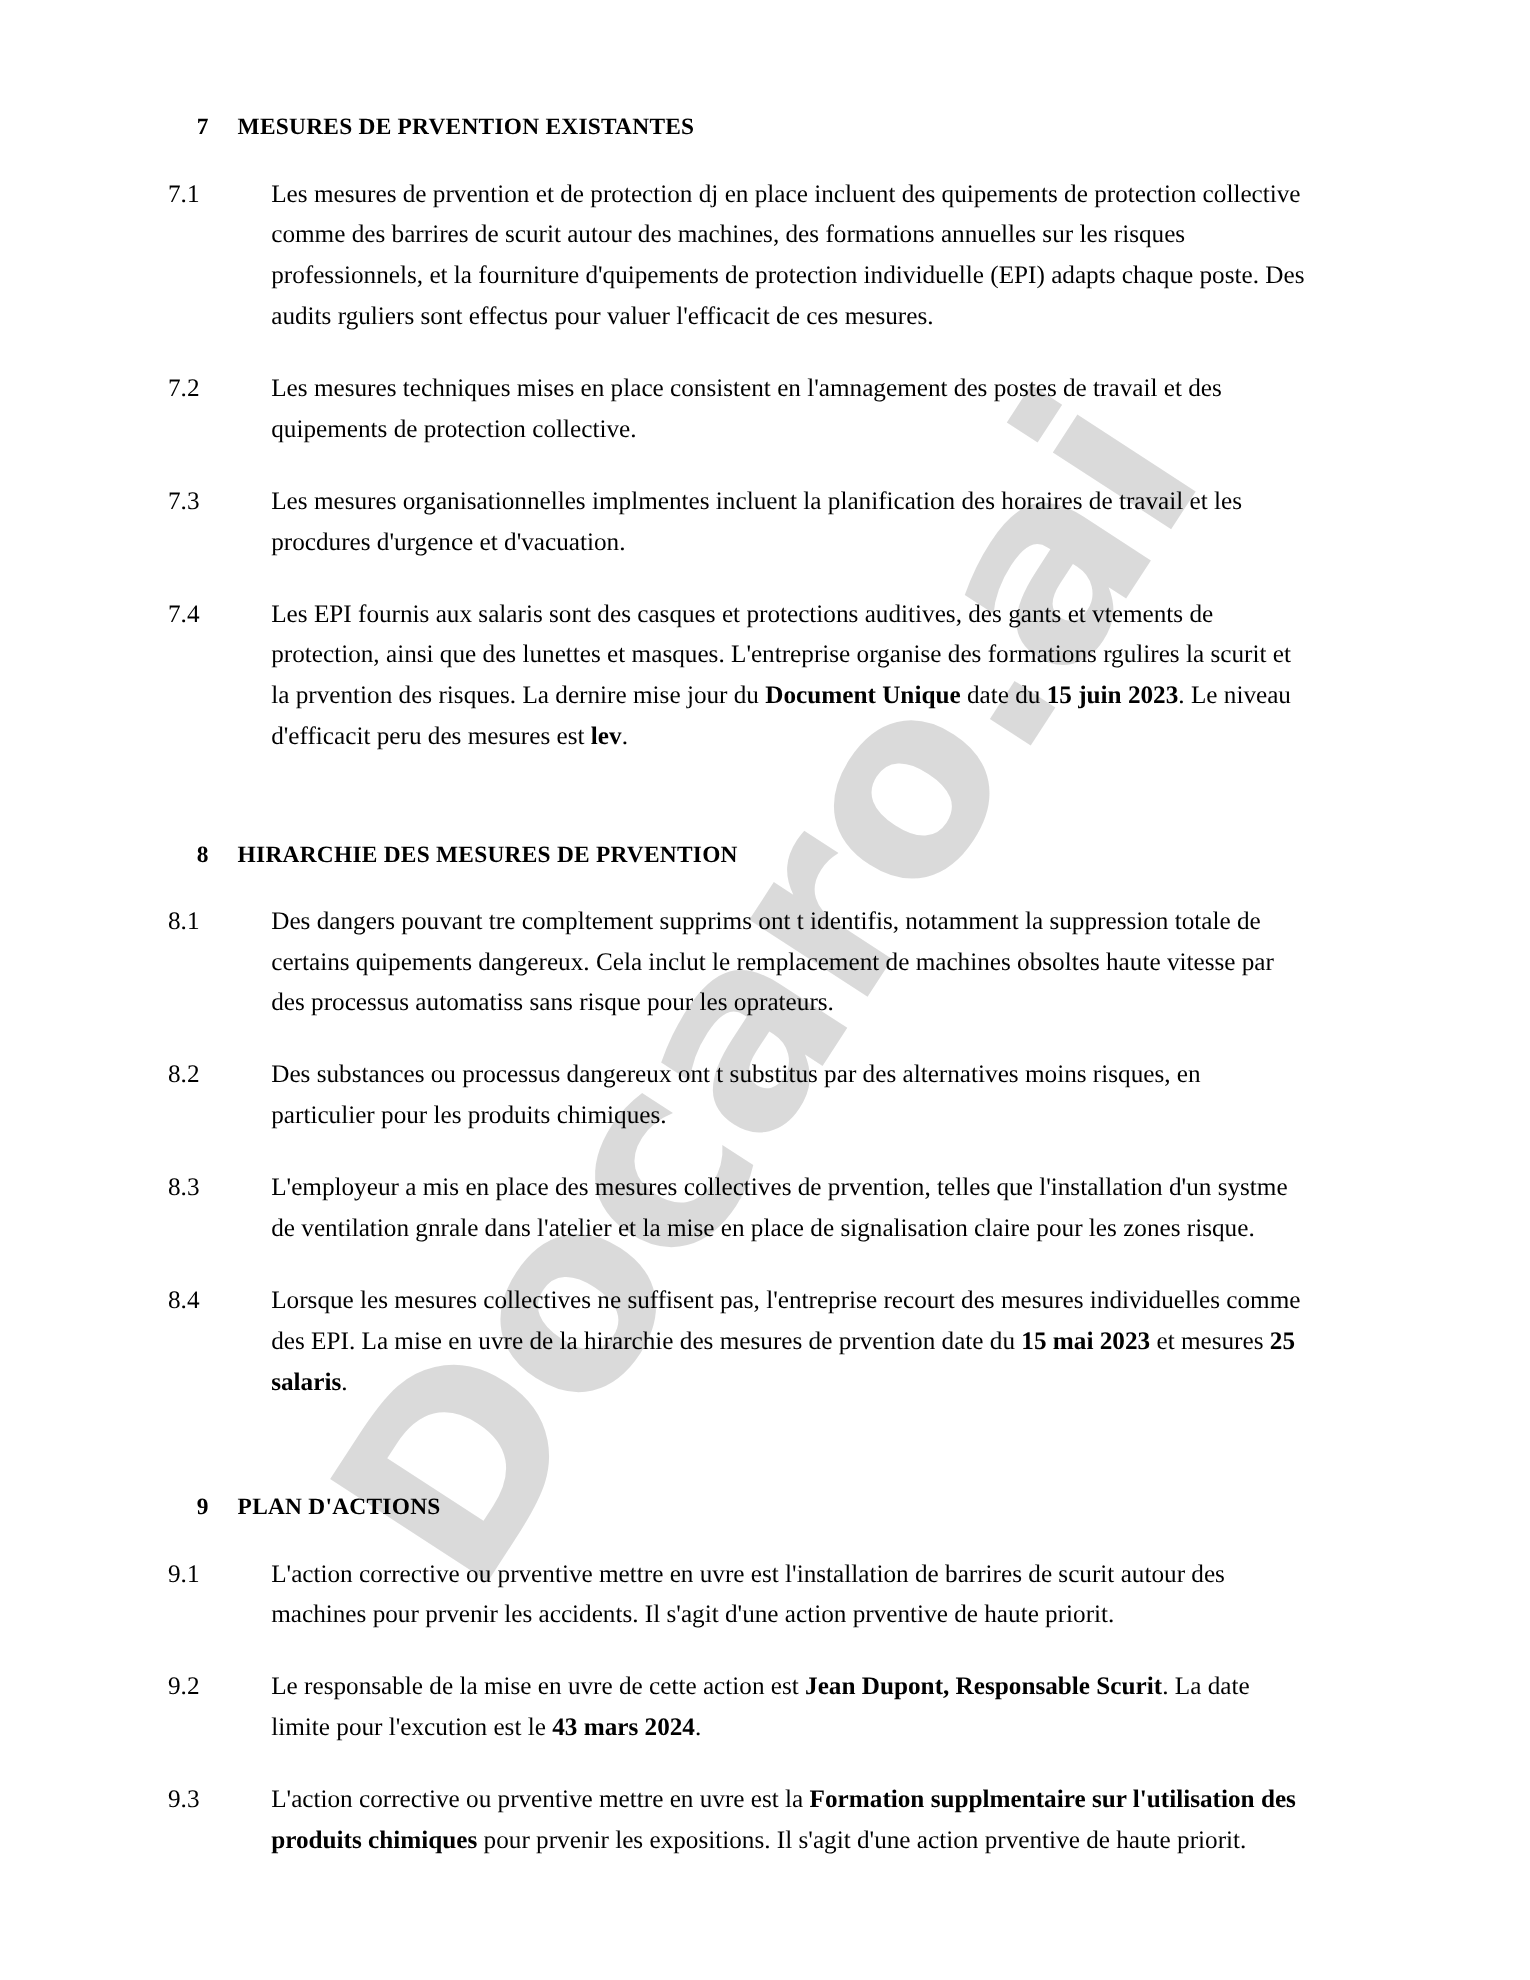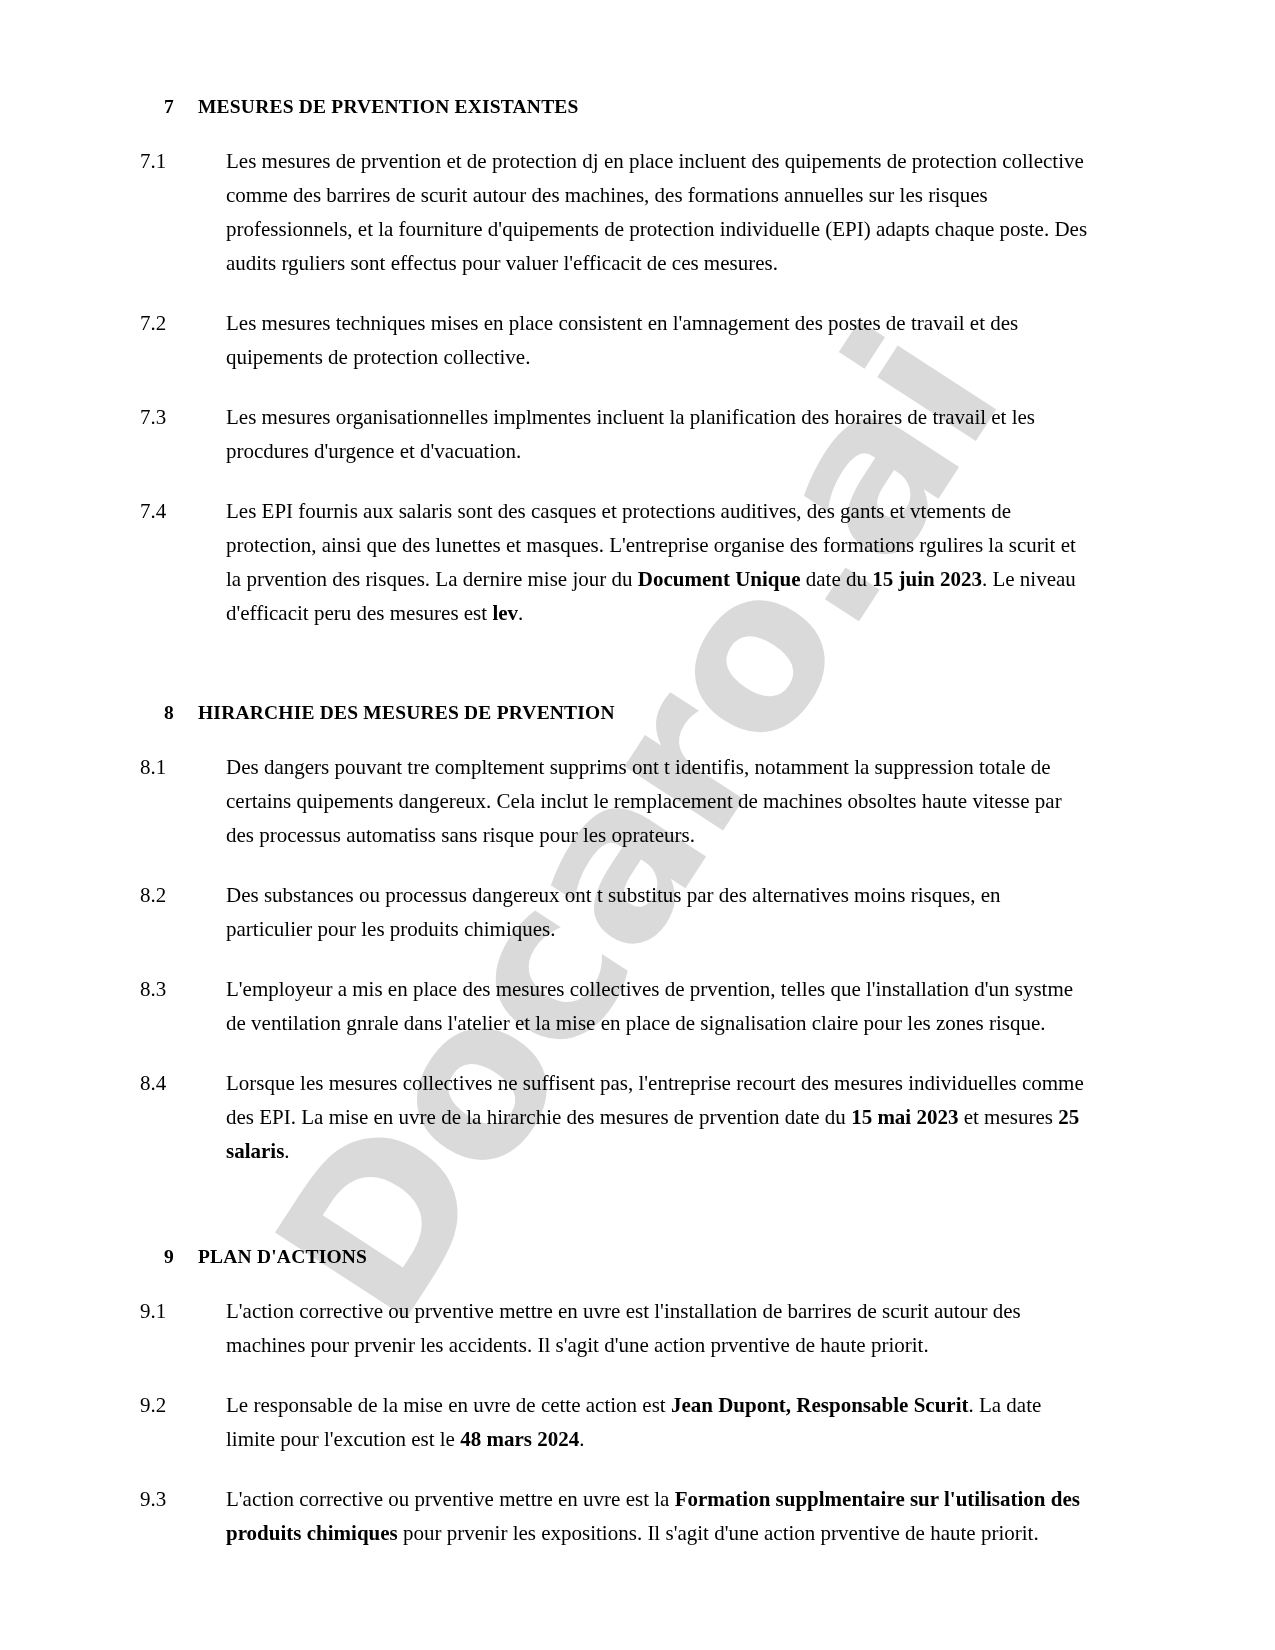--- a/index.html
+++ b/index.html
@@ -160,21 +160,21 @@
         <div class="heading">
           <span class="h-num">9</span>
           <span class="h-title">PLAN D'ACTIONS</span>
         </div>
         <div class="para">
           <span class="p-num">9.1</span>
           <span class="p-text">L'action corrective ou prventive  mettre en uvre est l'installation de barrires de scurit autour des machines pour prvenir les accidents. Il s'agit d'une action prventive de haute priorit.</span>
         </div>
         <div class="para">
           <span class="p-num">9.2</span>
-          <span class="p-text"><span>Le responsable de la mise en uvre de cette action est </span><b>Jean Dupont, Responsable Scurit</b><span>. La date limite pour l'excution est le </span><b>48 mars 2024</b><span>.</span></span>
+          <span class="p-text"><span>Le responsable de la mise en uvre de cette action est </span><b>Jean Dupont, Responsable Scurit</b><span>. La date limite pour l'excution est le </span><b>43 mars 2024</b><span>.</span></span>
         </div>
         <div class="para">
           <span class="p-num">9.3</span>
           <span class="p-text"><span>L'action corrective ou prventive  mettre en uvre est la </span><b>Formation supplmentaire sur l'utilisation des produits chimiques</b><span> pour prvenir les expositions. Il s'agit d'une action prventive de haute priorit.</span></span>
         </div>
       </div>
     </div>
 
 </div>
 

